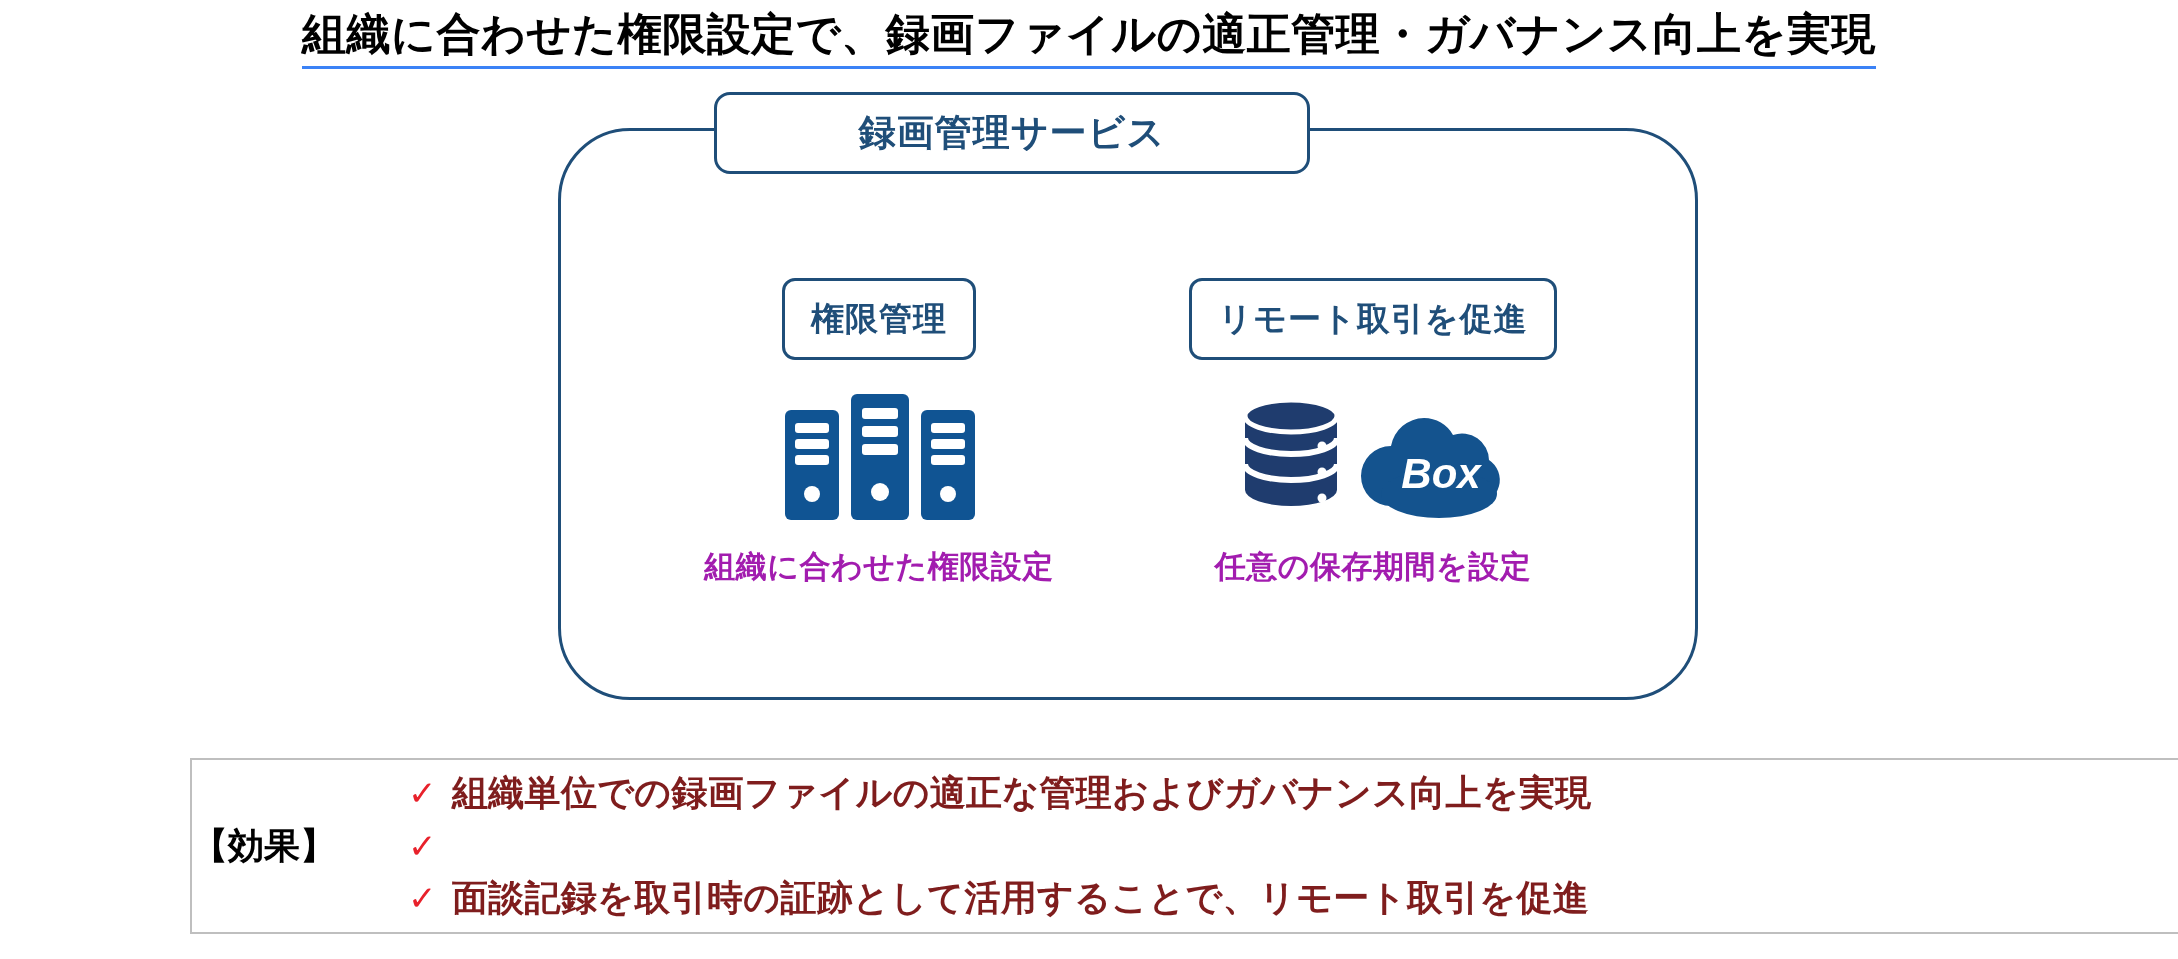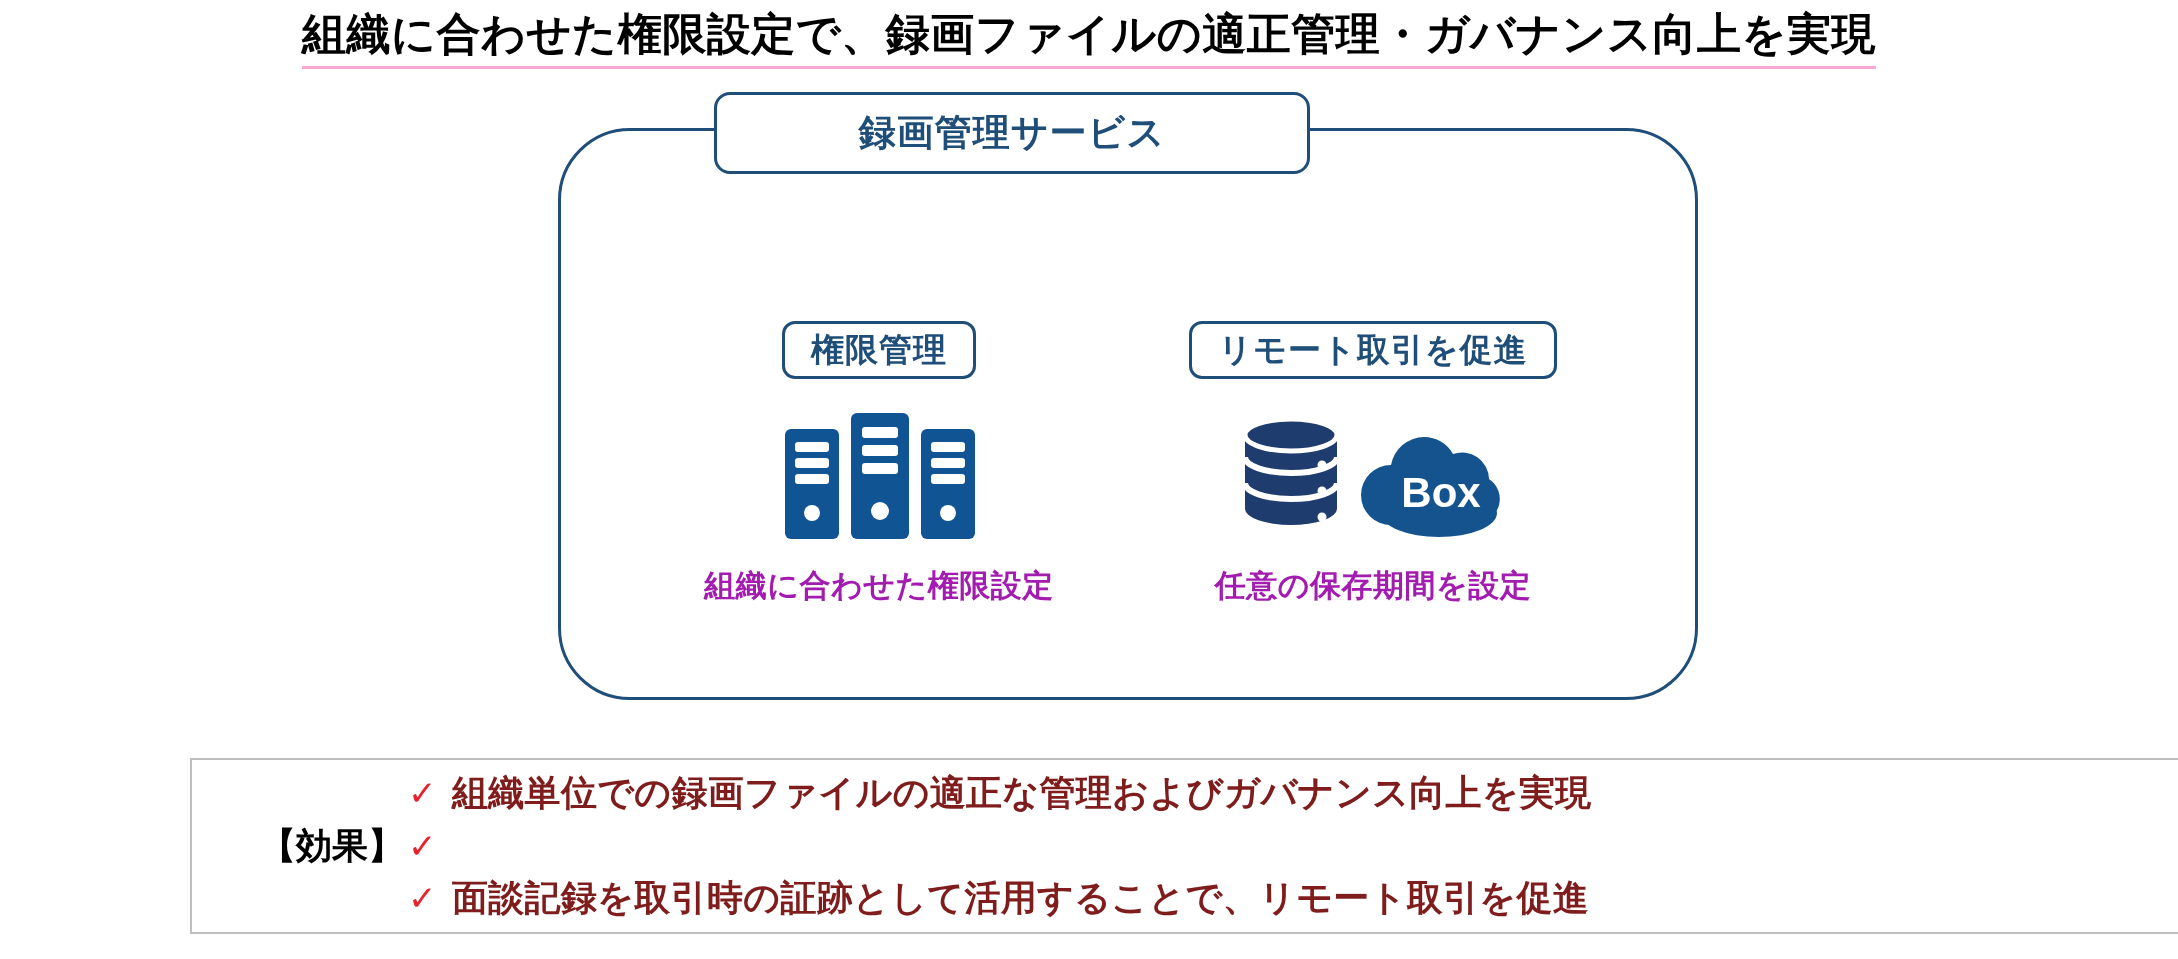--- a/index.html
+++ b/index.html
@@ -24,21 +24,21 @@
     top: 6px;
     width: 2178px;
     text-align: center;
     font-size: 44px;
     font-weight: 700;
     letter-spacing: 0.5px;
     white-space: nowrap;
     color: #000000;
   }
   .page-title .title-underline {
-    border-bottom: 3px solid #f9a8d4;
+    border-bottom: 3px solid #3b82f6;
     padding-bottom: 5px;
     display: inline-block;
     line-height: 1.25;
   }
 
   
   .diagram {
     position: absolute;
     left: 558px;
     top: 128px;
@@ -87,41 +87,41 @@
     align-items: center;
   }
   .pillar-perm  { left: 66px;  width: 510px; }
   .pillar-store { left: 560px; width: 510px; }
 
   .pillar-box {
     box-sizing: border-box;
     border: 3px solid #1F4E79;
     border-radius: 13px;
     background: #ffffff;
-    height: 58px;
+    height: 82px;
     display: flex;
     align-items: center;
     justify-content: center;
     padding: 12px 26px;
-    margin-top: 43px;
   }
   .pillar-box-label {
     font-size: 33px;
     font-weight: 700;
     color: #1F4E79;
     letter-spacing: 1px;
     white-space: nowrap;
   }
 
   .pillar-icon-area {
     height: 132px;
     margin-top: 32px;
     display: flex;
     align-items: flex-end;
     justify-content: center;
+    font-style: italic;
   }
   .pillar-caption {
     margin-top: 22px;
     font-size: 31px;
     font-weight: 700;
     color: #a21caf;
     white-space: nowrap;
     letter-spacing: 0.5px;
   }
 
@@ -134,21 +134,20 @@
     height: 176px;
     box-sizing: border-box;
     border: 2px solid #BFBFBF;
     background: #ffffff;
     display: flex;
     align-items: center;
   }
   .effects-label {
     width: 212px;
     flex: 0 0 212px;
-    text-align: right;
     font-size: 36px;
     font-weight: 700;
     color: #000000;
     padding-right: 4px;
     white-space: nowrap;
   }
   .effects-list {
     flex: 1 1 auto;
     display: flex;
     flex-direction: column;

